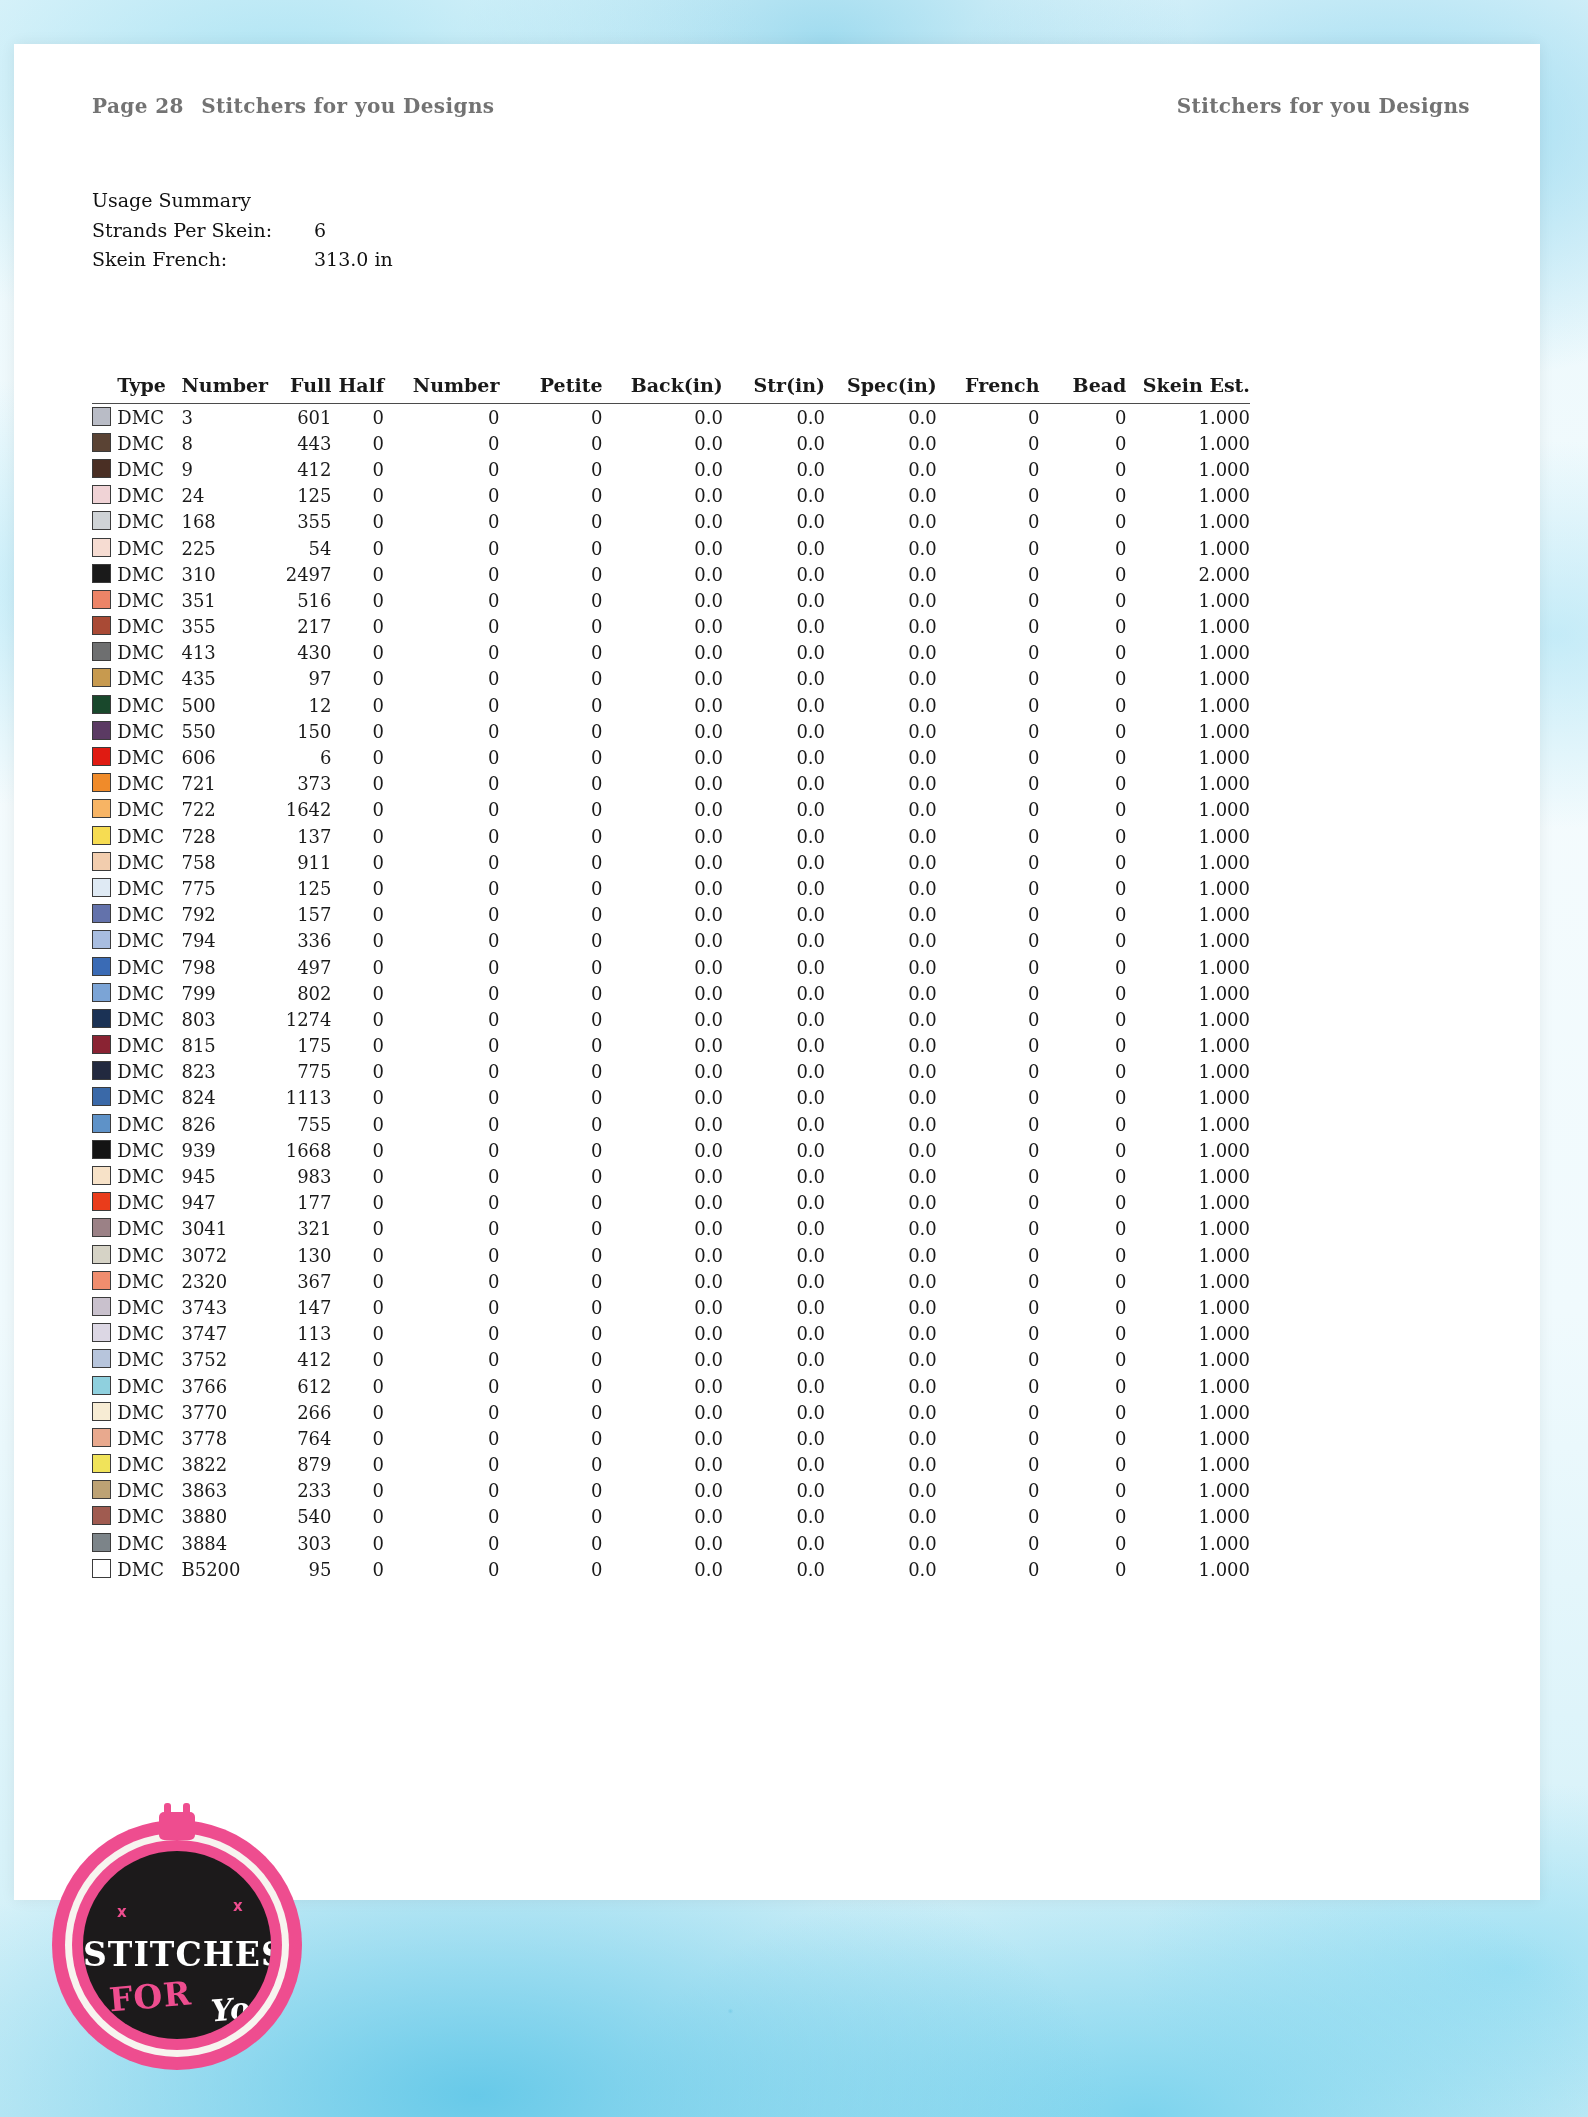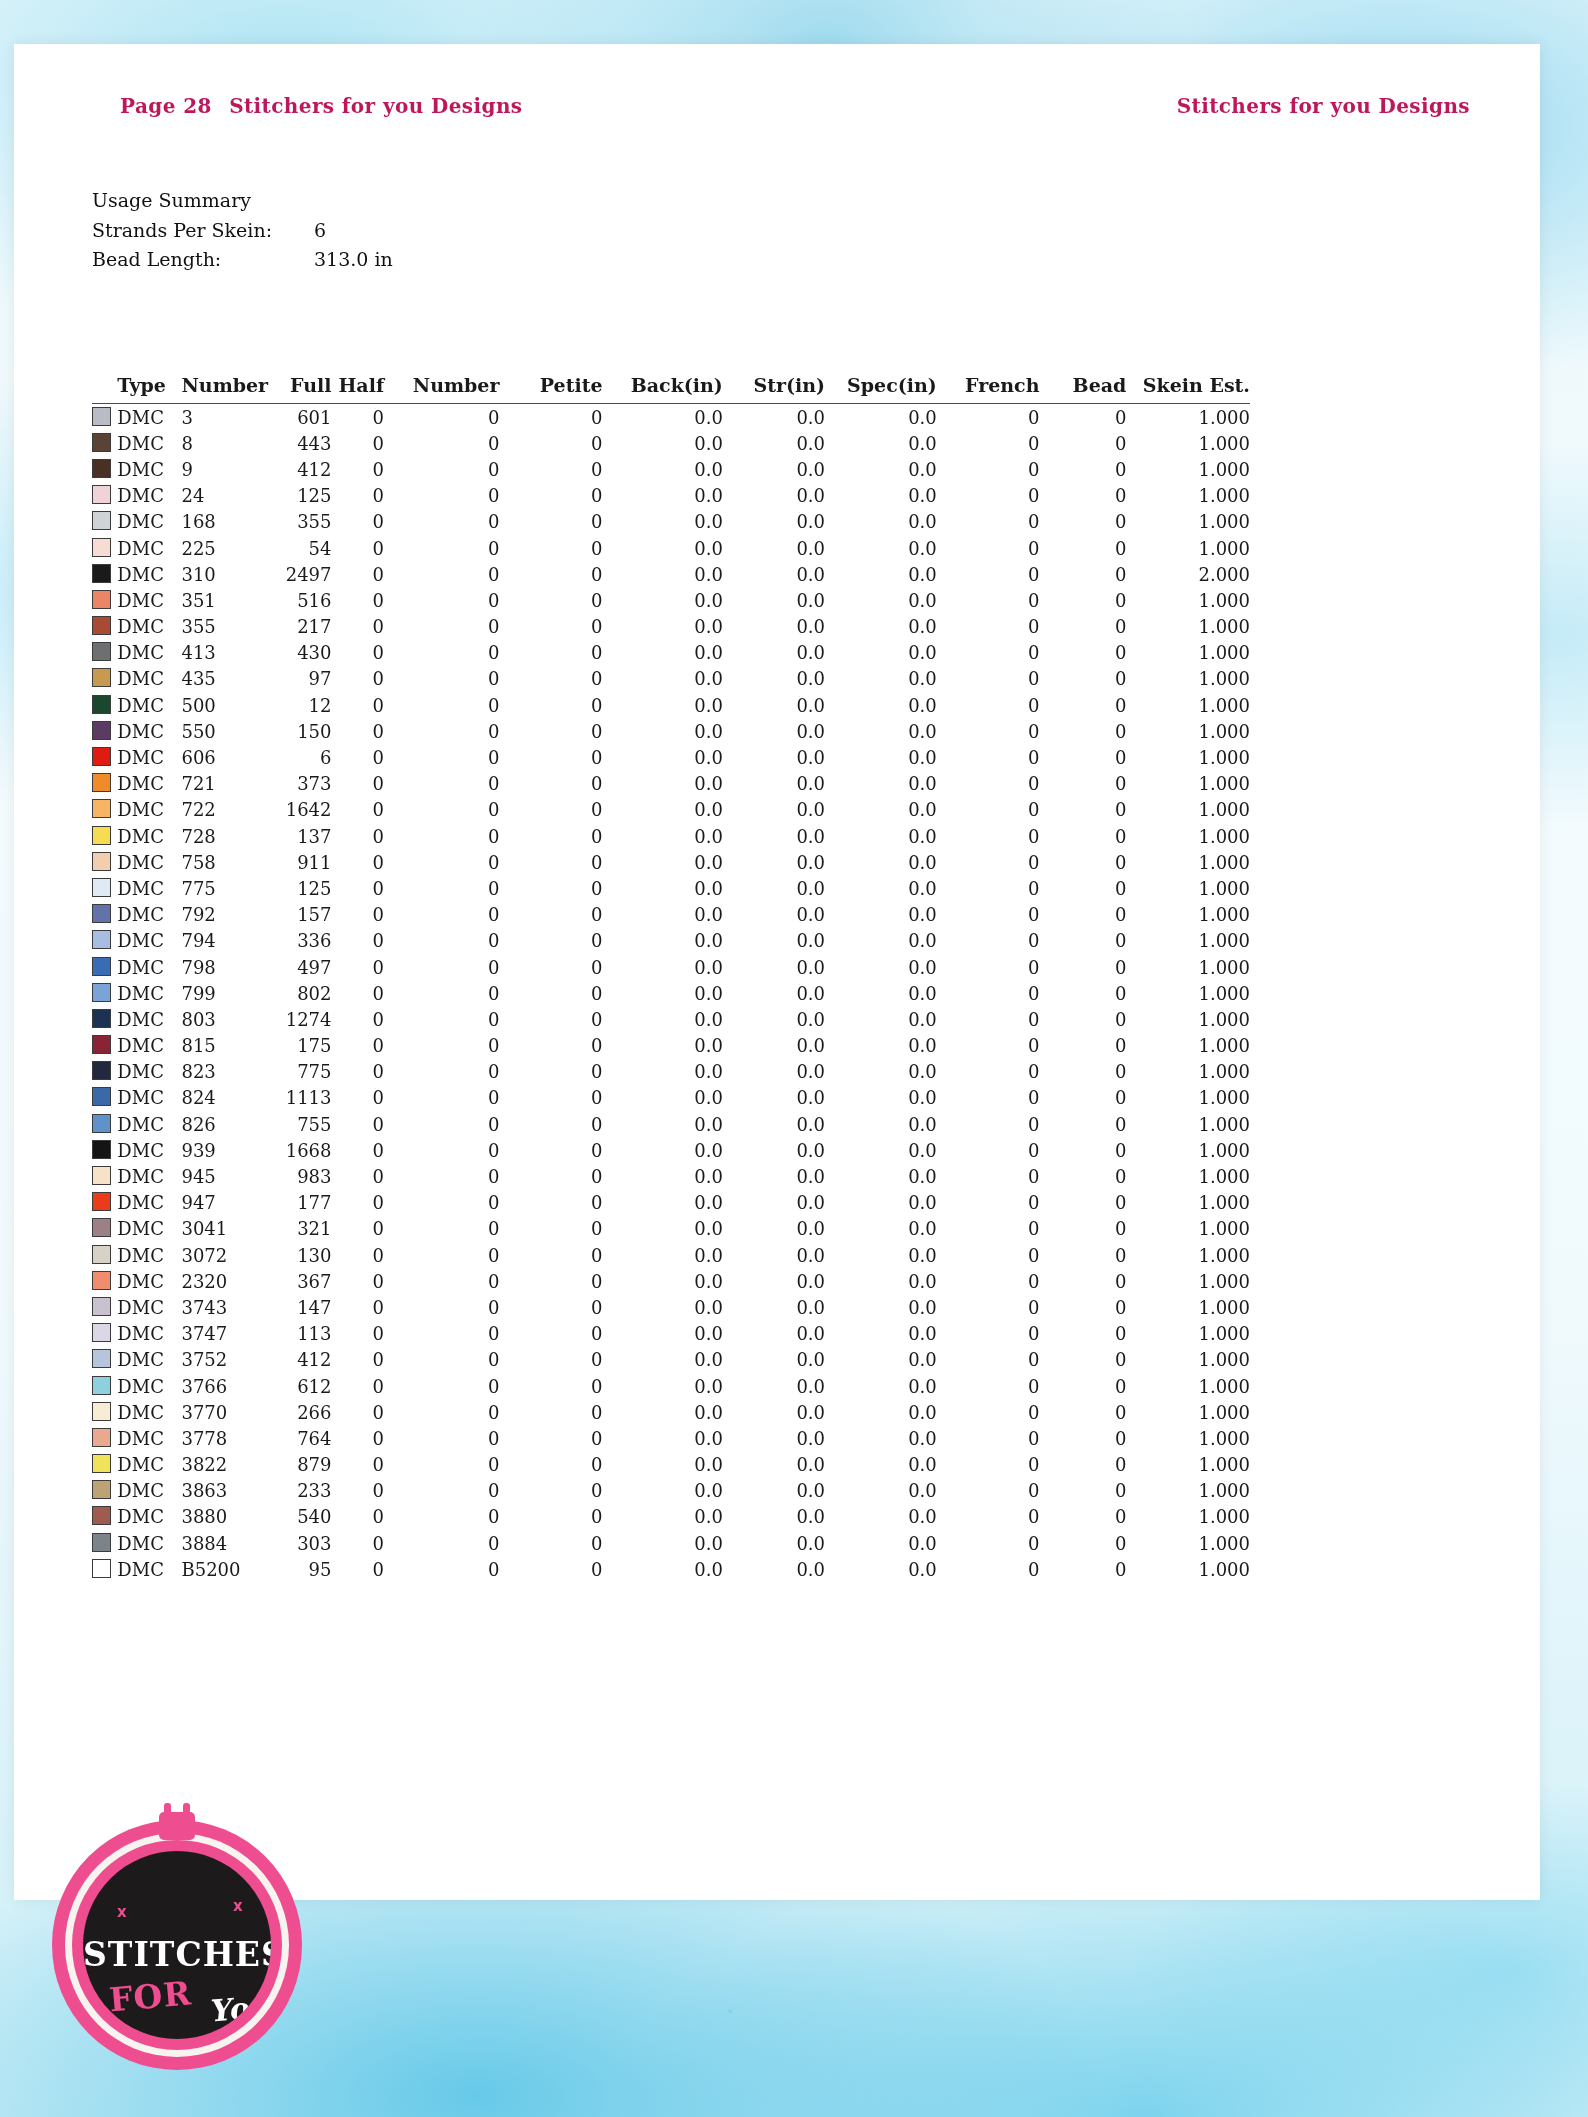--- a/index.html
+++ b/index.html
@@ -53,25 +53,24 @@
     background: #ffffff;
     box-shadow: 0 0 14px rgba(0,0,0,0.07);
   }
 
   
   .hdr {
     position: absolute;
     top: 50px;
     font-size: 20px;
     letter-spacing: 0.4px;
-    color: #be185d;
+    color: #737373;
     font-family: "DejaVu Serif", serif;
     font-weight: 600;
     white-space: nowrap;
-    margin-left: 28px;
   }
   #hdr-left { left: 78px; }
   #hdr-right { right: 70px; }
   #hdr-left .pg { margin-right: 10px; }
 
   
   #summary {
     position: absolute;
     left: 78px;
     top: 142px;
@@ -253,21 +252,21 @@
 
   <div class="hdr" id="hdr-right">Stitchers for you Designs</div>
 
   <div id="summary">
     <div class="title">Usage Summary</div>
     <div class="row">
       <span class="lbl">Strands Per Skein:</span>
       <span class="val">6</span>
     </div>
     <div class="row">
-      <span class="lbl">Bead Length:</span>
+      <span class="lbl">Skein French:</span>
       <span class="val">313.0 in</span>
     </div>
   </div>
 
   <table id="usage-table">
     <thead>
       <tr>
         <th class="c-sw"></th>
         <th class="c-type">Type</th>
         <th class="c-num">Number</th>

